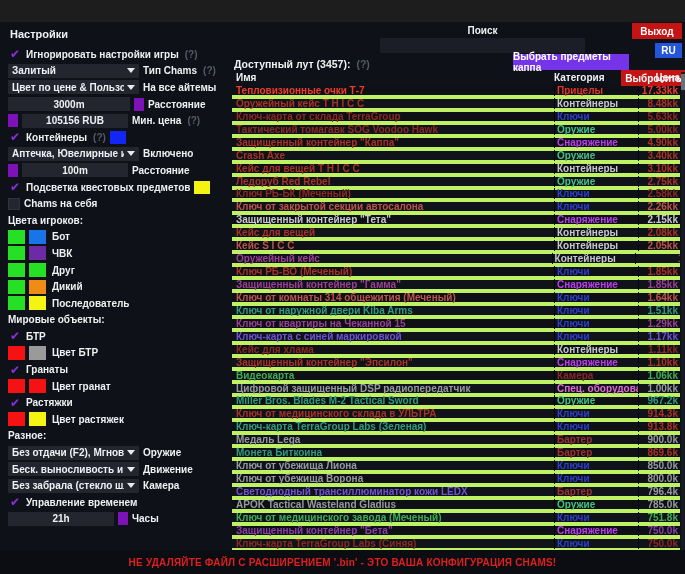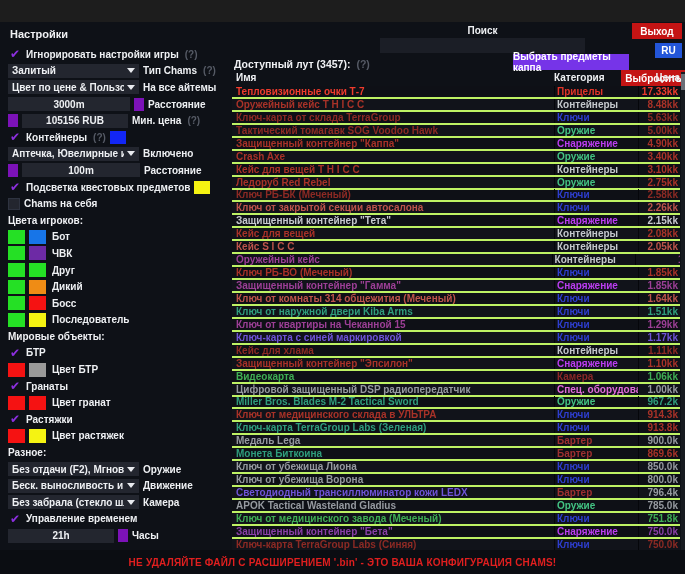--- a/index.html
+++ b/index.html
@@ -44,21 +44,21 @@
   .btn-dropall { position:absolute; left:621px; top:70px; width:85px; height:16px; background:#c41414; }
   .loot-title { position:absolute; left:234px; top:58px; color:#f0f1f4; font-size:10.5px; }
   .loot-title .help { color:#565b66; font-weight:700; margin-left:6px; }
 
   
   .table-head { position:absolute; left:232px; top:72px; width:448px; height:14px; display:flex; color:#eef0f3; font-size:10px; }
   .th-name { width:322px; padding-left:4px; }
   .th-cat  { width:84px; }
   .th-price{ width:42px; text-align:right; }
   .loot-rows { position:absolute; left:232px; top:86px; width:448px; height:466px; overflow:hidden; }
-  .lrow { height:12.944px; display:flex; align-items:center; border-bottom:2px solid #bef264; background:#11131a; }
+  .lrow { height:12.944px; display:flex; align-items:center; border-bottom:4px solid #bef264; background:#11131a; }
   .lrow:nth-child(odd) { background:#0e1016; }
   .c-name { width:322px; padding-left:4px; white-space:nowrap; overflow:hidden; }
   .c-cat  { width:84px; border-left:1px solid #05060a; padding-left:2px; white-space:nowrap; overflow:hidden; }
   .c-price{ width:42px; text-align:right; border-left:1px solid #05060a; padding-right:2px; white-space:nowrap; }
   .scrollbar { position:absolute; left:681px; top:72px; width:4px; height:480px; background:#171a20; }
   .scroll-thumb { position:absolute; left:0; top:2px; width:4px; height:16px; background:#6a6e76; }
 </style>
 </head>
 <body>
 
@@ -106,21 +106,21 @@
       </div>
       <div class="srow">
         <div class="ddbox">
           <div class="ddval">Аптечка, Ювелирные и...</div>
           <div class="dd-arrow"></div>
         </div>
         <div class="lbl">Включено</div>
       </div>
       <div class="srow">
         <div class="swatch" style="background: rgb(124, 18, 184);"></div>
-        <div class="inbox" style="width: 118px;">100m</div>
+        <div class="inbox" style="width: 106px;">100m</div>
         <div class="lbl">Расстояние</div>
       </div>
       <div class="srow">
         <div class="check">✔</div>
         <div class="lbl">Подсветка квестовых предметов</div>
         <div class="swatch-w" style="background: rgb(245, 243, 18);"></div>
       </div>
       <div class="srow">
         <div class="checkbox-empty"></div>
         <div class="lbl">Chams на себя</div>
@@ -140,25 +140,20 @@
       </div>
       <div class="srow">
         <div class="pair-sw" style="background: rgb(37, 224, 37);"></div>
         <div class="pair-sw" style="background: rgb(37, 224, 37);"></div>
         <div class="lbl indent">Друг</div>
       </div>
       <div class="srow">
         <div class="pair-sw" style="background: rgb(37, 224, 37);"></div>
         <div class="pair-sw" style="background: rgb(239, 140, 21);"></div>
         <div class="lbl indent">Дикий</div>
-      </div>
-      <div class="srow">
-        <div class="pair-sw" style="background: rgb(37, 224, 37);"></div>
-        <div class="pair-sw" style="background: rgb(245, 18, 18);"></div>
-        <div class="lbl indent">Босс</div>
       </div>
       <div class="srow">
         <div class="pair-sw" style="background: rgb(37, 224, 37);"></div>
         <div class="pair-sw" style="background: rgb(245, 243, 18);"></div>
         <div class="lbl indent">Последователь</div>
       </div>
       <div class="srow">
         <div class="section-lbl">Мировые объекты:</div>
       </div>
       <div class="srow">

